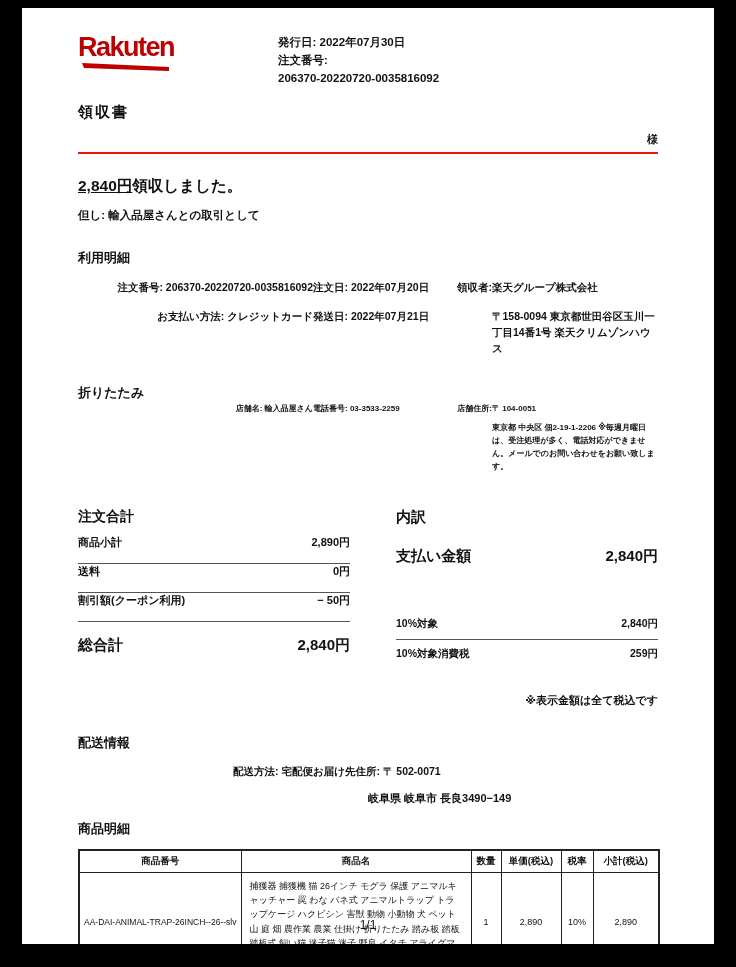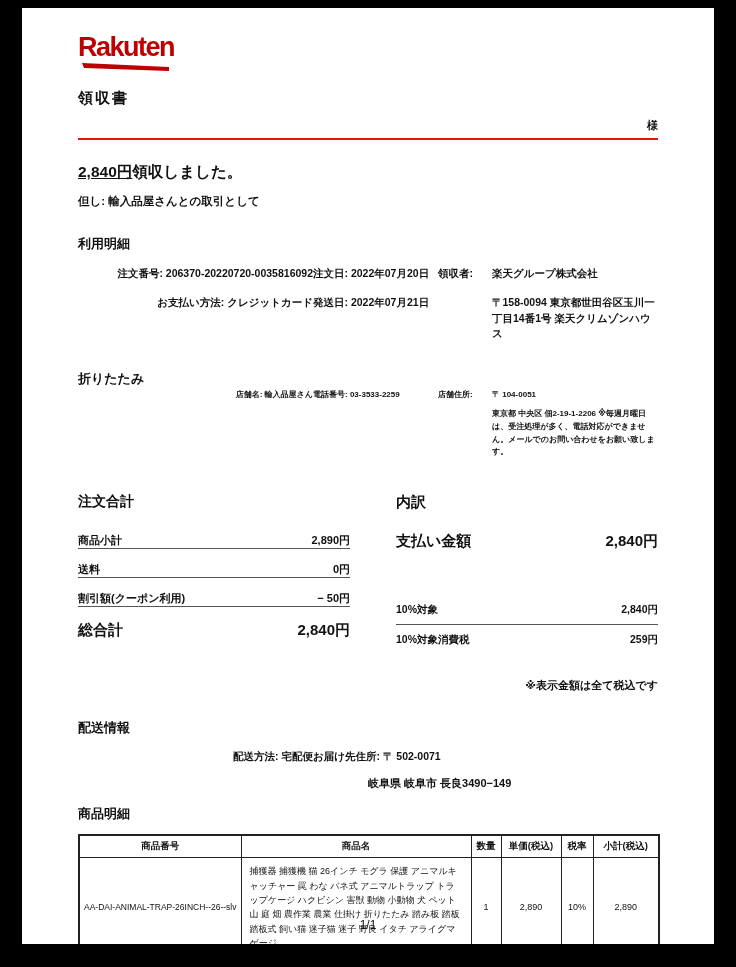--- a/index.html
+++ b/index.html
@@ -35,31 +35,31 @@
   .received{margin-top:22px;font-size:15.5px;font-weight:bold;}
   .received .amt{text-decoration:underline;}
   .proviso{margin-top:11px;font-size:11.5px;font-weight:bold;}
   
   .sec-h{font-size:13px;font-weight:bold;}
   
   .usage-h{margin-top:26px;}
   .u-row{display:flex;margin-top:13px;font-size:10.5px;font-weight:bold;line-height:1.5;}
   .u-c1{width:235px;flex:none;text-align:right;}
   .u-c2{width:125px;flex:none;}
-  .u-c3{width:54px;flex:none;}
+  .u-c3{width:54px;flex:none;text-align:right;}
   .u-c4{width:166px;flex:none;}
   
   .shop-h{margin-top:28px;}
   .s-row{display:flex;margin-top:1px;font-size:8px;font-weight:bold;line-height:1.5;}
   .s-note{margin-top:7px;line-height:1.6;}
   
   .mid{display:flex;margin-top:34px;}
   .mid-left{width:272px;flex:none;}
   .mid-right{width:262px;flex:none;margin-left:auto;}
-  .ot-row{display:flex;justify-content:space-between;align-items:flex-end;
+  .ot-row{display:flex;justify-content:space-between;align-items:flex-start;
           height:28px;border-bottom:1px solid #555;font-size:11px;font-weight:bold;}
   .ot-rows{margin-top:9px;}
   .ot-total{display:flex;justify-content:space-between;margin-top:14px;
             font-size:15px;font-weight:bold;gap:7px;}
   .bd-h{font-size:15px;font-weight:bold;}
   .bd-paid{display:flex;justify-content:space-between;margin-top:20px;
            font-size:15px;font-weight:bold;}
   .bd-rows{margin-top:44px;}
   .bd-row{display:flex;justify-content:space-between;align-items:center;
           height:29px;font-size:10.5px;font-weight:bold;}
@@ -84,20 +84,28 @@
 <body>
 
 <div class="page">
 
   <div class="hdr">
     <div class="logo-wrap">
       <div class="logo-text">Rakuten</div>
       <svg class="logo-swoosh" width="92" height="11" viewBox="0 0 92 11">
         <polygon points="1,1 88,5 88,9 3,6" fill="#bf0000"></polygon>
       </svg>
+    </div>
+    <div class="hdr-right">
+      <div>
+        <span>発行日:</span>
+        <span>2022年07月30日</span>
+      </div>
+      <div>注文番号:</div>
+      <div>206370-20220720-0035816092</div>
     </div>
   </div>
 
   <div class="doc-title">領収書</div>
   <div class="recipient">様</div>
   <hr class="red-rule">
 
   <div class="received">
     <span class="amt">2,840円</span><span>領収しました。</span>
   </div>

